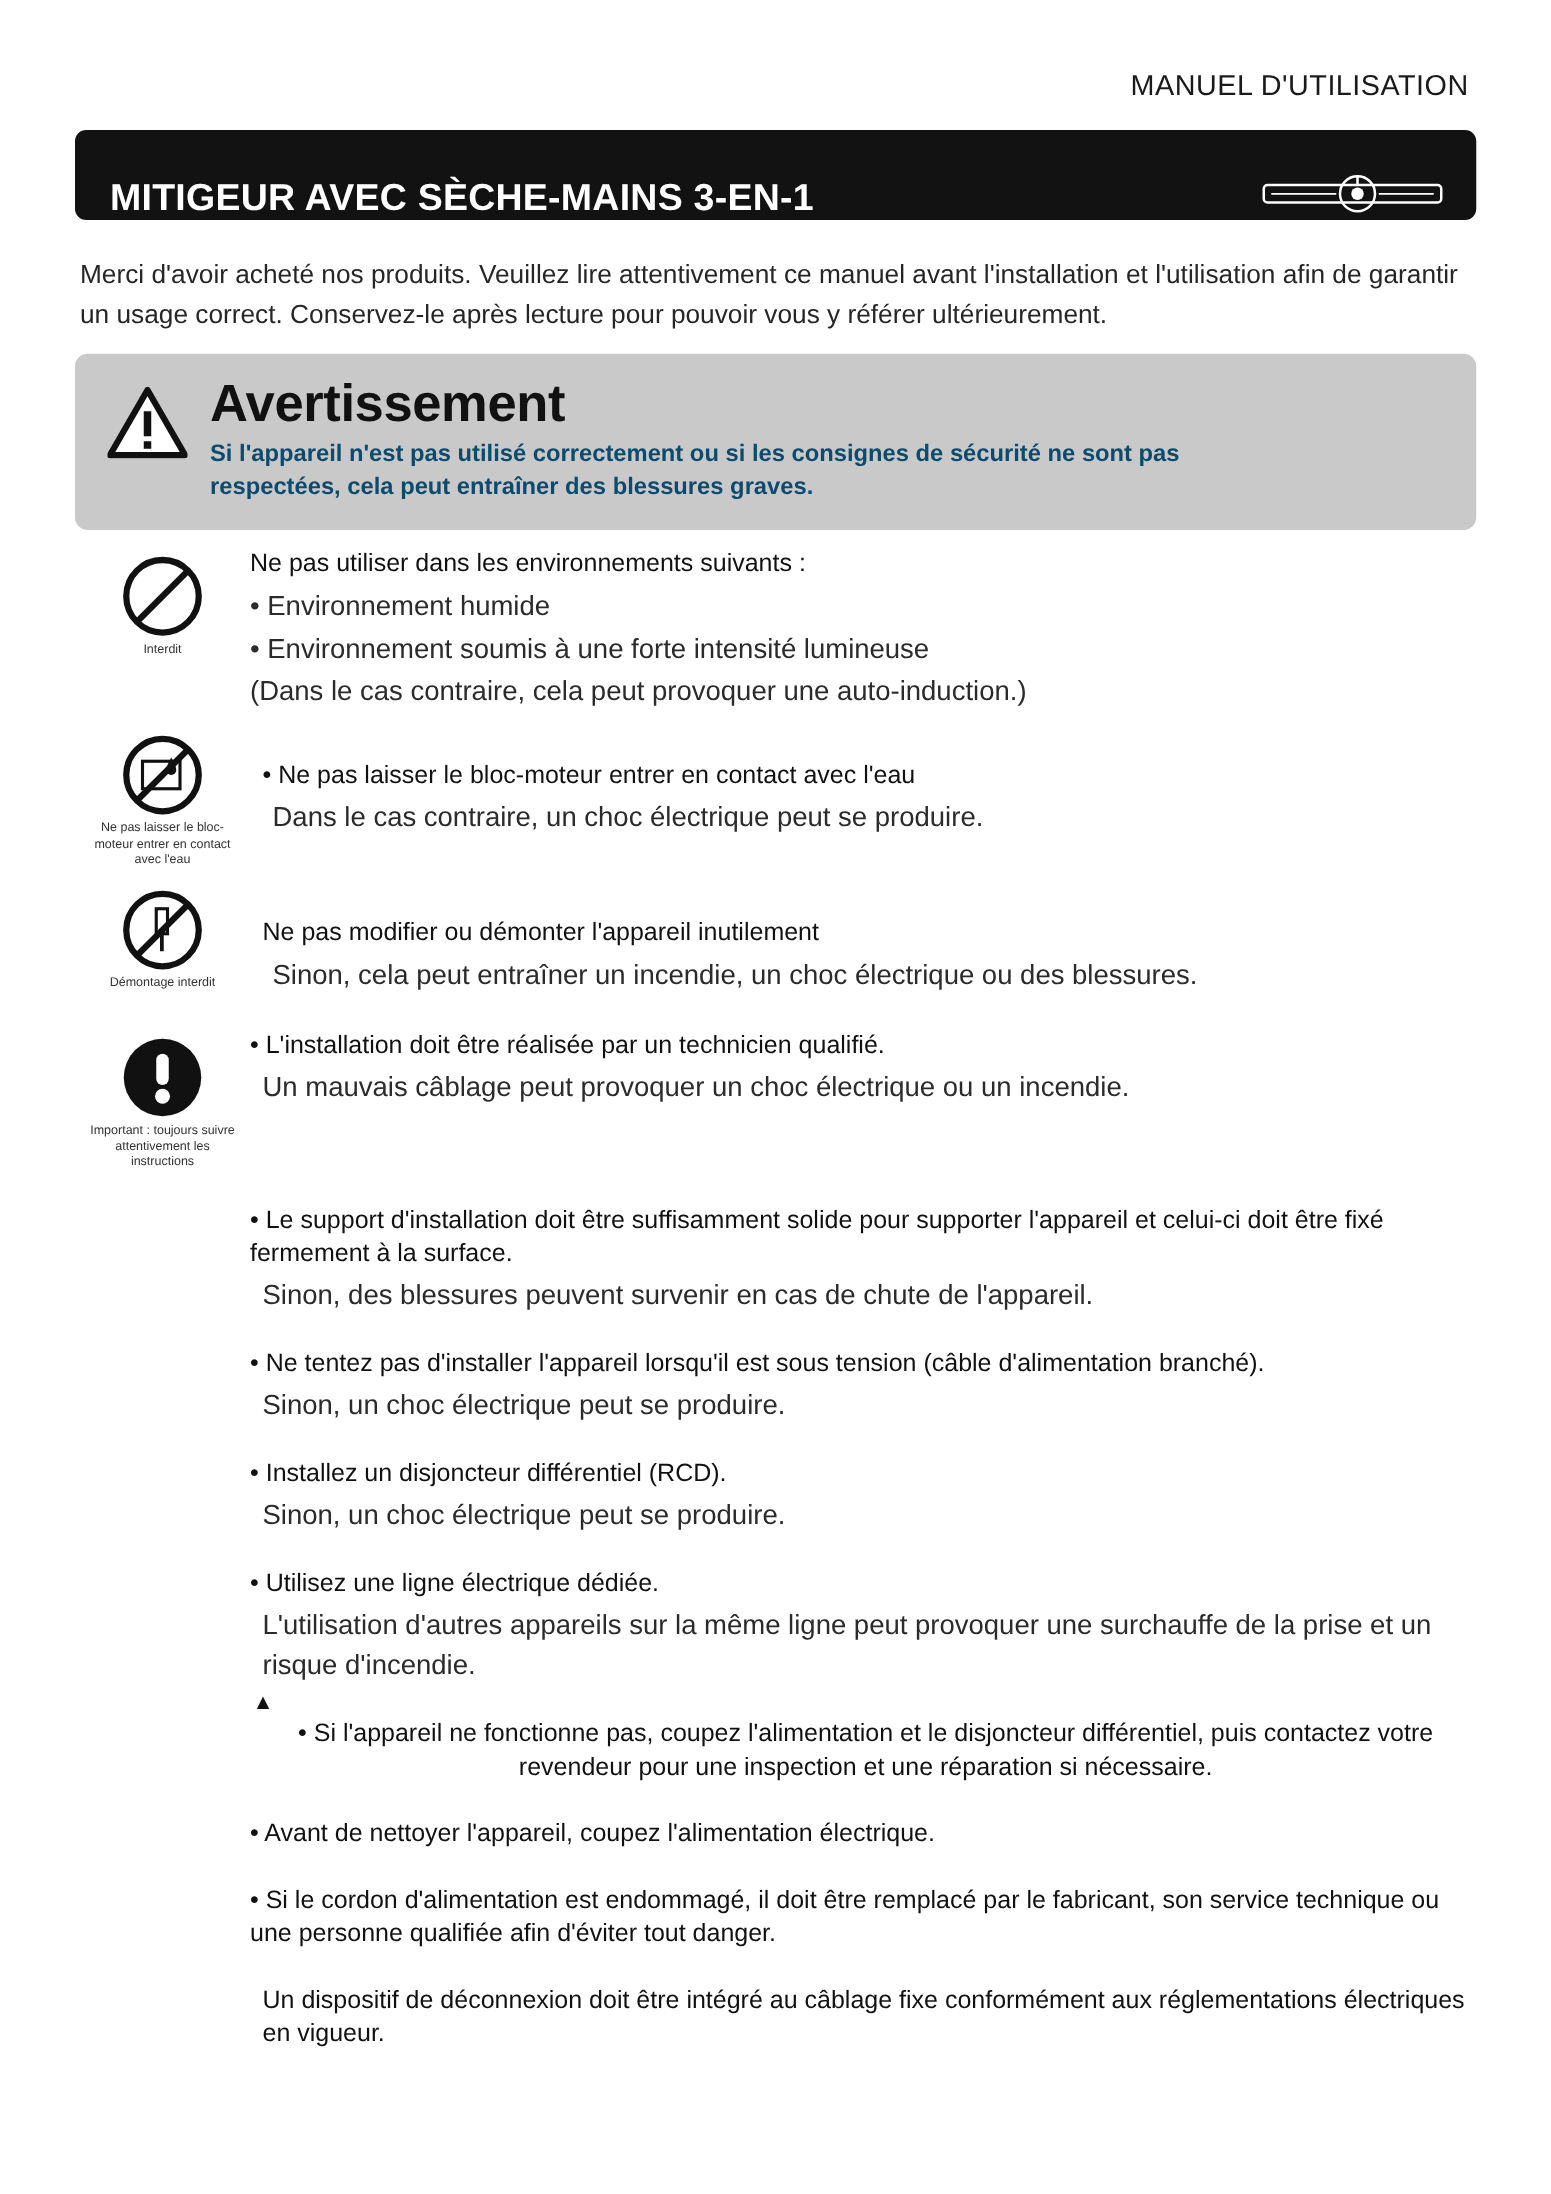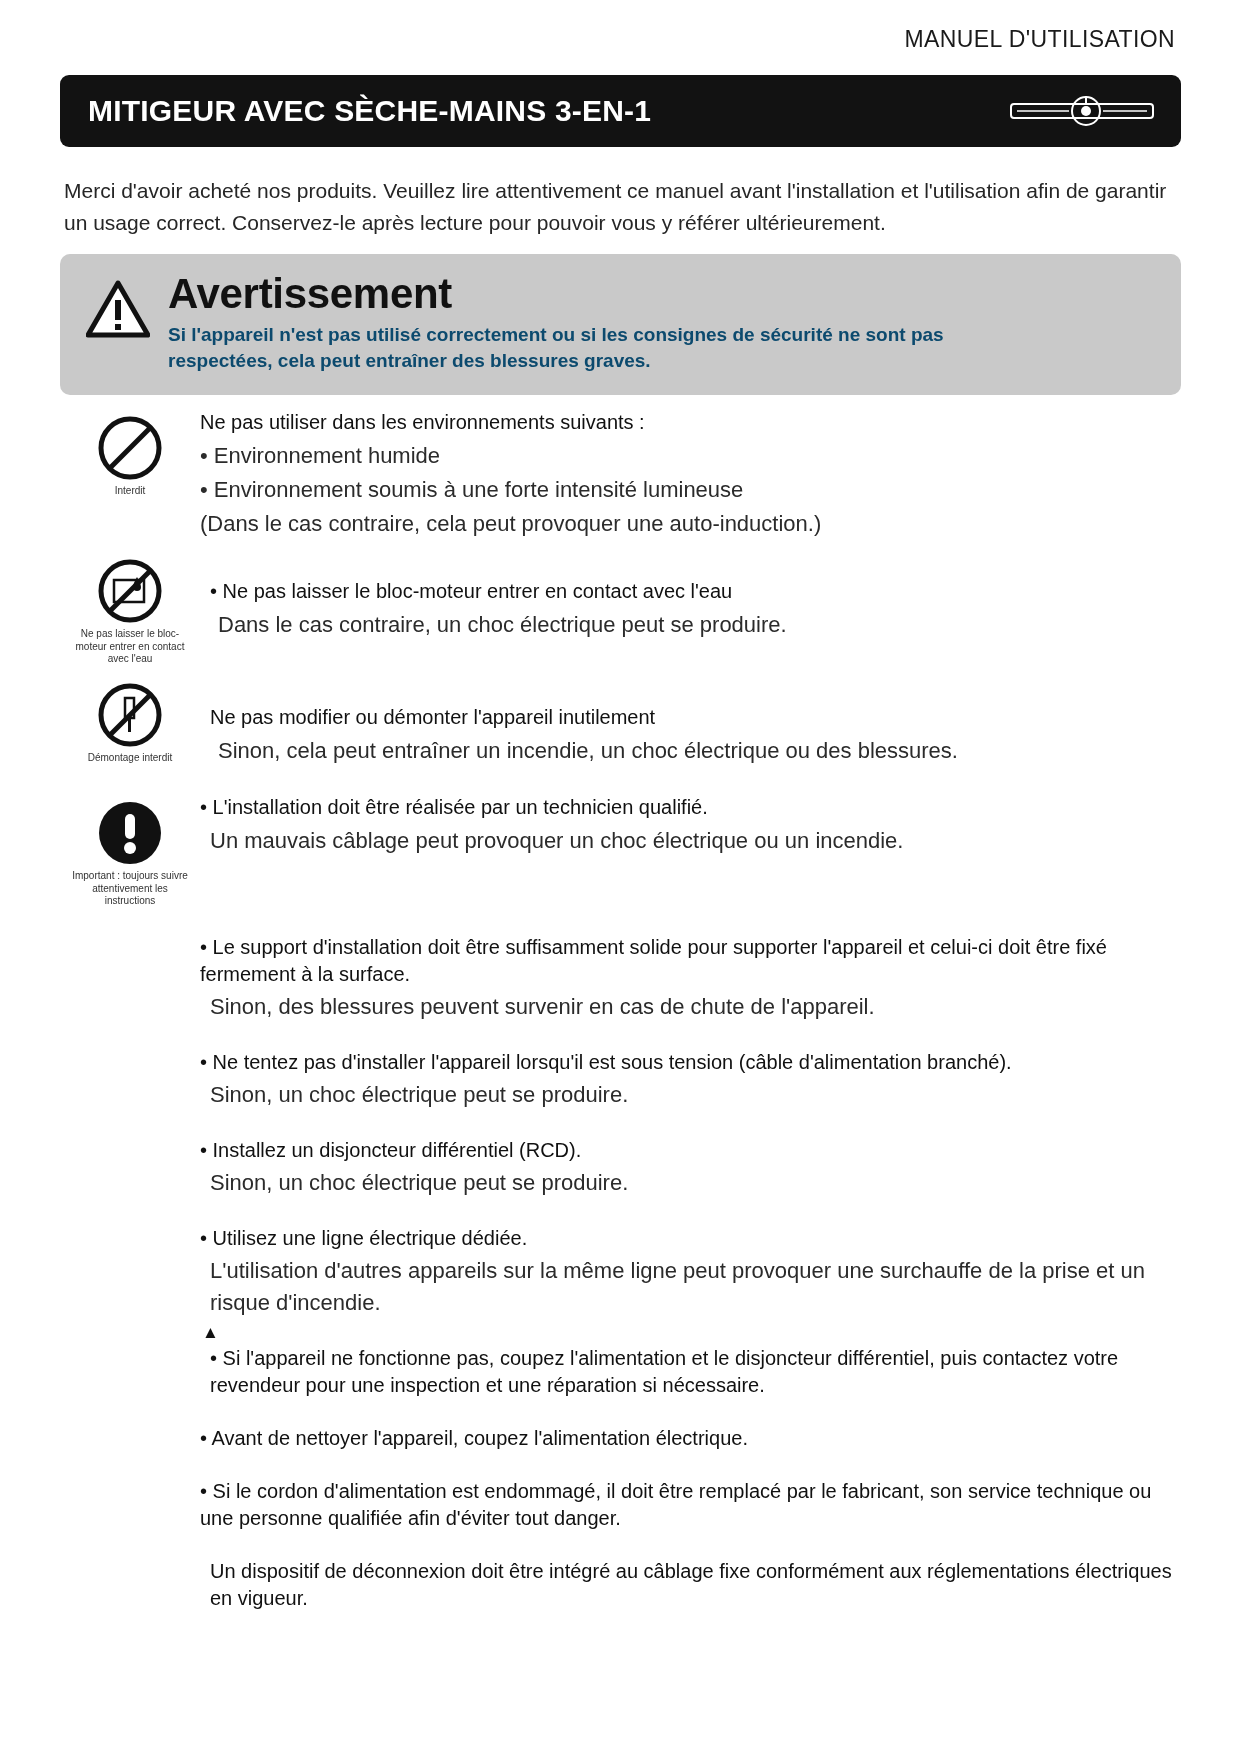--- a/index.html
+++ b/index.html
@@ -21,30 +21,30 @@
     height: 1755px;
     box-sizing: border-box;
     padding: 0 60px;
   }
   
   .manual-label {
     text-align: right;
     font-size: 23px;
     letter-spacing: 0.4px;
     color: #1a1a1a;
-    padding-top: 26px;
+    padding-top: 55px;
     padding-right: 6px;
   }
   .title-bar {
     margin-top: 22px;
     background: #121212;
     border-radius: 9px;
     height: 72px;
     display: flex;
-    align-items: center;
+    align-items: flex-end;
     justify-content: space-between;
     padding: 0 24px 0 28px;
     box-sizing: border-box;
   }
   .title-bar h1 {
     margin: 0;
     color: #ffffff;
     font-size: 30px;
     font-weight: bold;
     letter-spacing: 0.2px;
@@ -277,21 +277,21 @@
       <div class="h-bold">• Installez un disjoncteur différentiel (RCD).</div>
       <div class="p-reg indent-1">Sinon, un choc électrique peut se produire.</div>
     </div>
 
     <div class="blk">
       <div class="h-bold">• Utilisez une ligne électrique dédiée.</div>
       <div class="p-reg indent-1">L'utilisation d'autres appareils sur la même ligne peut provoquer une surchauffe de la prise et un risque d'incendie.</div>
       <div class="tri-mark">▲</div>
     </div>
 
-    <div class="blk" style="margin-top:4px;">
+    <div class="blk" style="margin-top:4px;text-align:center;">
       <div class="h-bold indent-1">• Si l'appareil ne fonctionne pas, coupez l'alimentation et le disjoncteur différentiel, puis contactez votre revendeur pour une inspection et une réparation si nécessaire.</div>
     </div>
 
     <div class="blk">
       <div class="h-bold">• Avant de nettoyer l'appareil, coupez l'alimentation électrique.</div>
     </div>
 
     <div class="blk">
       <div class="h-bold">• Si le cordon d'alimentation est endommagé, il doit être remplacé par le fabricant, son service technique ou une personne qualifiée afin d'éviter tout danger.</div>
     </div>

